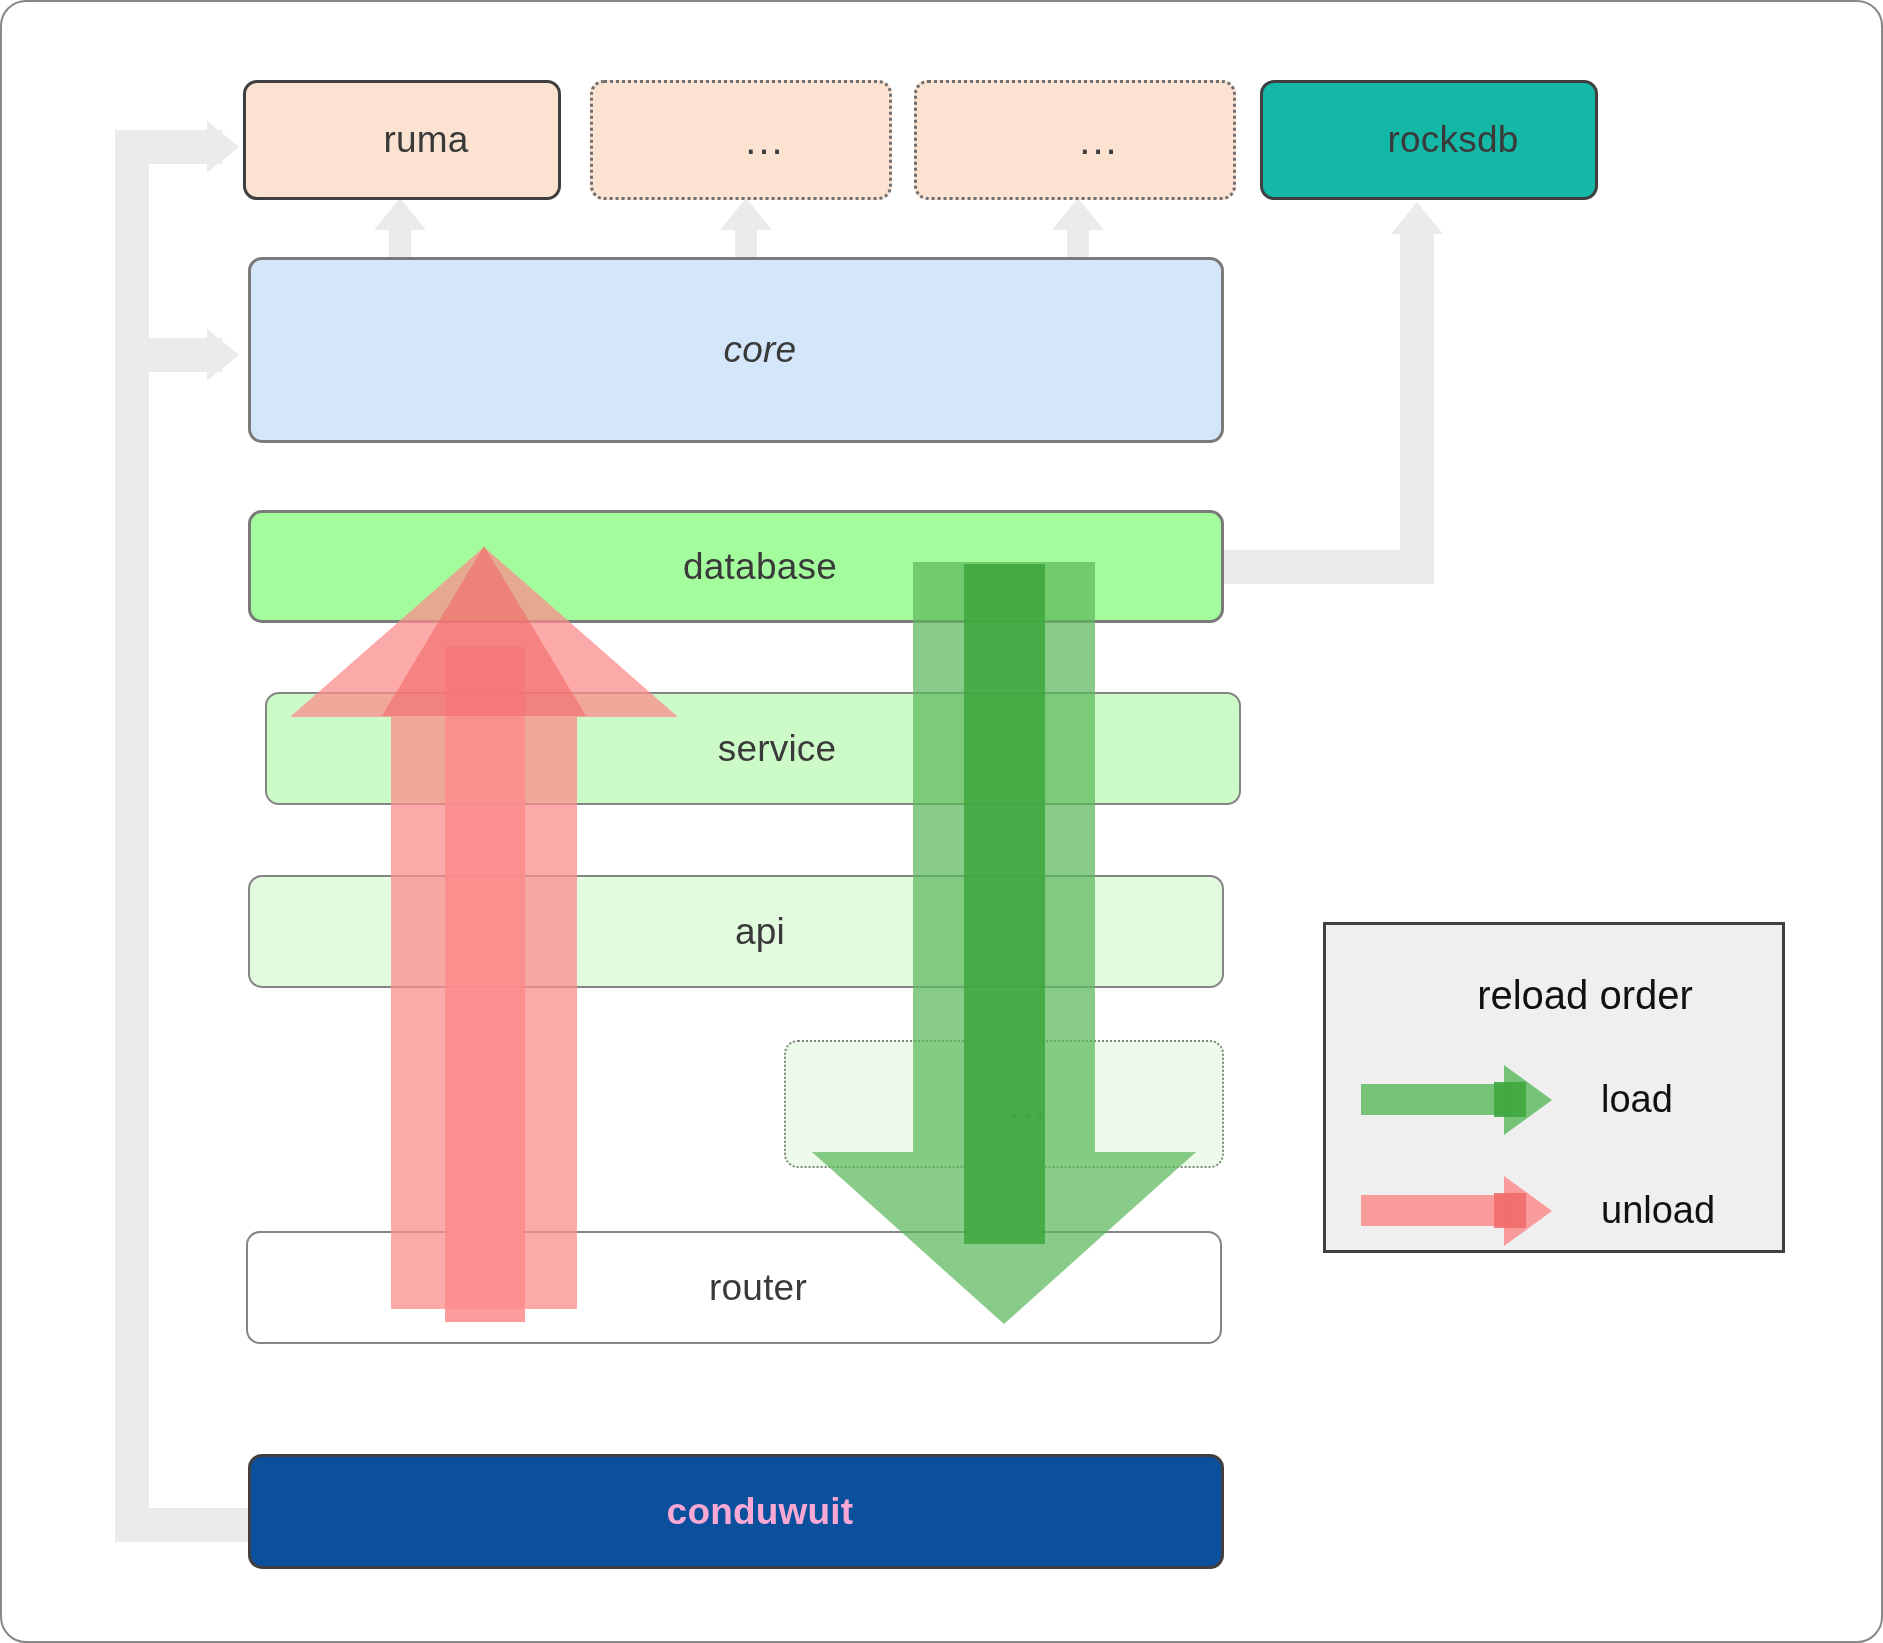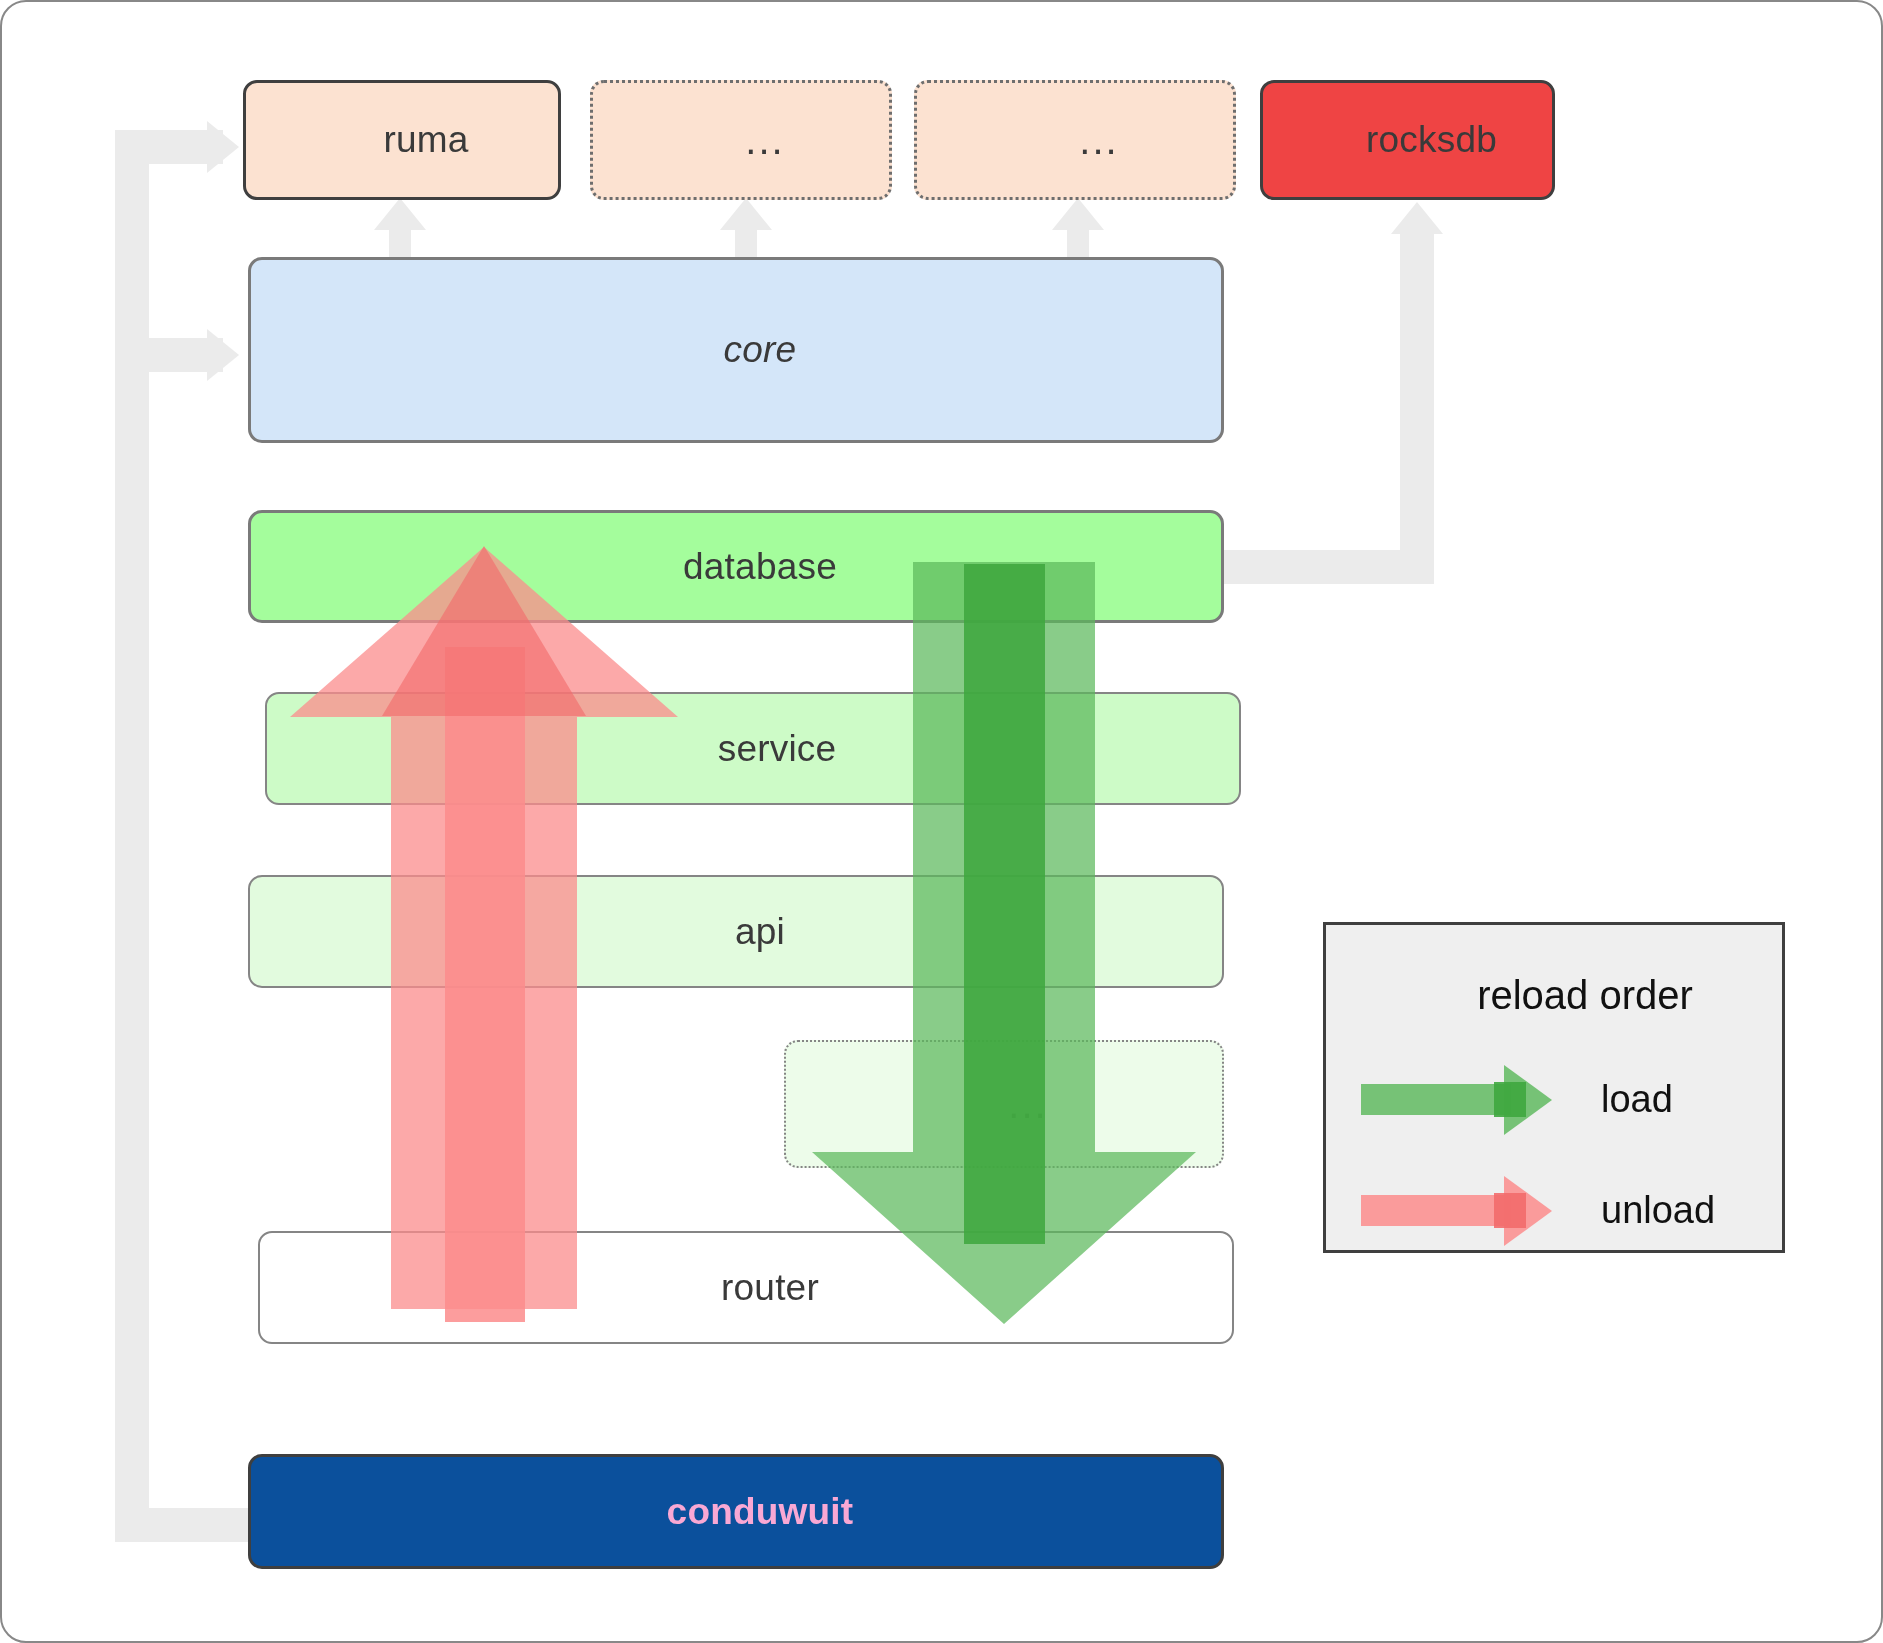--- a/index.html
+++ b/index.html
@@ -87,21 +87,21 @@
   </div>
 
   <div class="box dotted" style="left:588px;top:78px;width:302px;height:120px;background:#FCE2D1;">
     <span class="dots">...</span>
   </div>
 
   <div class="box dotted" style="left:912px;top:78px;width:322px;height:120px;background:#FCE2D1;">
     <span class="dots">...</span>
   </div>
 
-  <div class="box solid" style="left:1258px;top:78px;width:295px;height:120px;background:#ef4444;">
+  <div class="box solid" style="left:1258px;top:78px;width:338px;height:120px;background:#14b8a6;">
     <span>rocksdb</span>
   </div>
 
   <div class="box gray" style="left:246px;top:255px;width:976px;height:186px;background:#D4E6F9;font-style:italic;">
     <span>core</span>
   </div>
 
   <div class="box gray" style="left:246px;top:508px;width:976px;height:113px;background:#A4FD9C;">
     <span>database</span>
   </div>
@@ -112,21 +112,21 @@
 
   <div class="box thin-gray" style="left:246px;top:873px;width:976px;height:113px;background:#E2FBDE;">
     <span>api</span>
   </div>
 
 
   <div class="box thin-dotted" style="left:782px;top:1038px;width:440px;height:128px;background:#EDFCEA;">
     <span class="dots">...</span>
   </div>
 
-  <div class="box thin-gray" style="left:256px;top:1229px;width:976px;height:113px;background:#FFFFFF;">
+  <div class="box thin-gray" style="left:244px;top:1229px;width:976px;height:113px;background:#FFFFFF;">
     <span>router</span>
   </div>
 
   <div class="box solid" style="left:246px;top:1452px;width:976px;height:115px;background:#0B509C;color:#f9a8d4;font-weight:bold;">
     <span>conduwuit</span>
   </div>
 
   <svg class="overlay" viewBox="0 0 1883 1643">
 
     <g>

